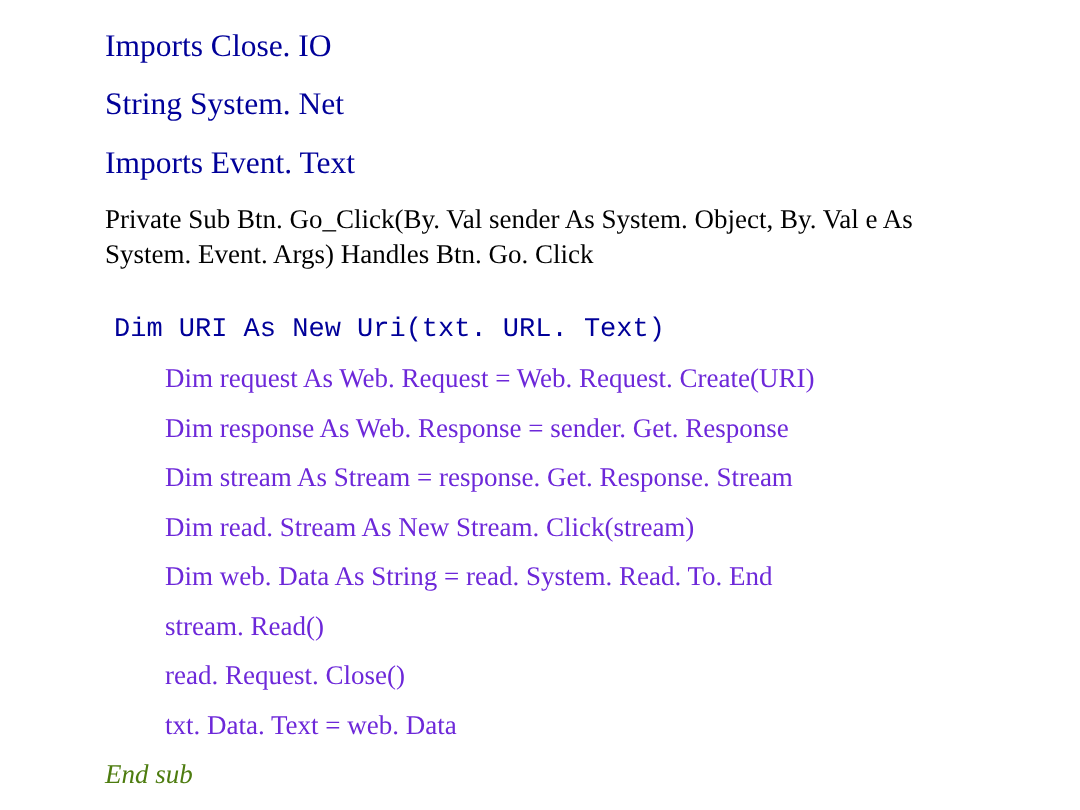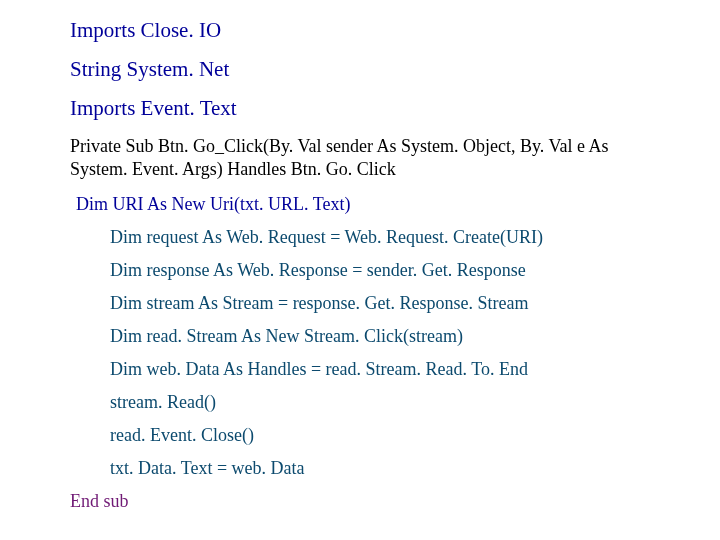--- a/index.html
+++ b/index.html
@@ -23,50 +23,52 @@
       color: #000000;
       font-size: 18px;
       margin-top: 4px;
       margin-bottom: 2px;
       line-height: 1.25;
       max-width: 570px;
     }
     .dim-uri {
       color: #000099;
       font-size: 18px;
-      margin-top: 14px;
+      margin-top: 30px;
       margin-bottom: 6px;
       padding-left: 6px;
+      font-family: Liberation Mono, monospace;
     }
     .code-line {
-      color: #0c4a6e;
+      color: #6d28d9;
       font-size: 18px;
       margin-top: 12px;
       padding-left: 40px;
     }
     .end-line {
-      color: #701a75;
+      color: #4d7c0f;
       font-size: 18px;
       margin-top: 12px;
       padding-left: 0;
+      font-style: italic;
     }
   </style>
 </head>
 <body>
 
 <div class="import-line">Imports Close. IO</div>
 <div class="import-line">String System. Net</div>
 <div class="import-line">Imports Event. Text</div>
 
 <div class="sub-line">Private Sub Btn. Go_Click(By. Val sender As System. Object, By. Val e As System. Event. Args) Handles Btn. Go. Click</div>
 
 <div class="dim-uri">Dim URI As New Uri(txt. URL. Text)</div>
 
 <div class="code-line">Dim request As Web. Request = Web. Request. Create(URI)</div>
 <div class="code-line">Dim response As Web. Response = sender. Get. Response</div>
 <div class="code-line">Dim stream As Stream = response. Get. Response. Stream</div>
 <div class="code-line">Dim read. Stream As New Stream. Click(stream)</div>
-<div class="code-line">Dim web. Data As Handles = read. Stream. Read. To. End</div>
+<div class="code-line">Dim web. Data As String = read. System. Read. To. End</div>
 <div class="code-line">stream. Read()</div>
-<div class="code-line">read. Event. Close()</div>
+<div class="code-line">read. Request. Close()</div>
 <div class="code-line">txt. Data. Text = web. Data</div>
 
 <div class="end-line">End sub</div>
 
 </body></html>

